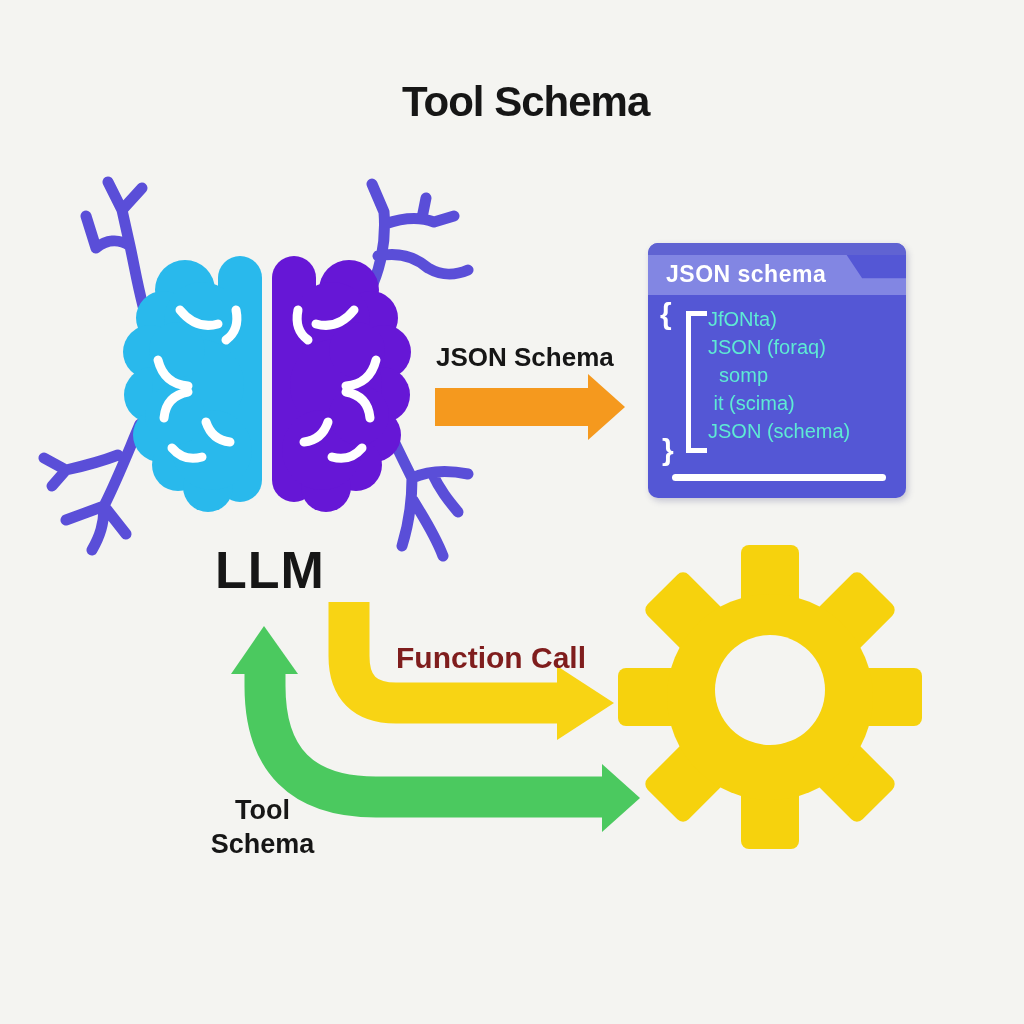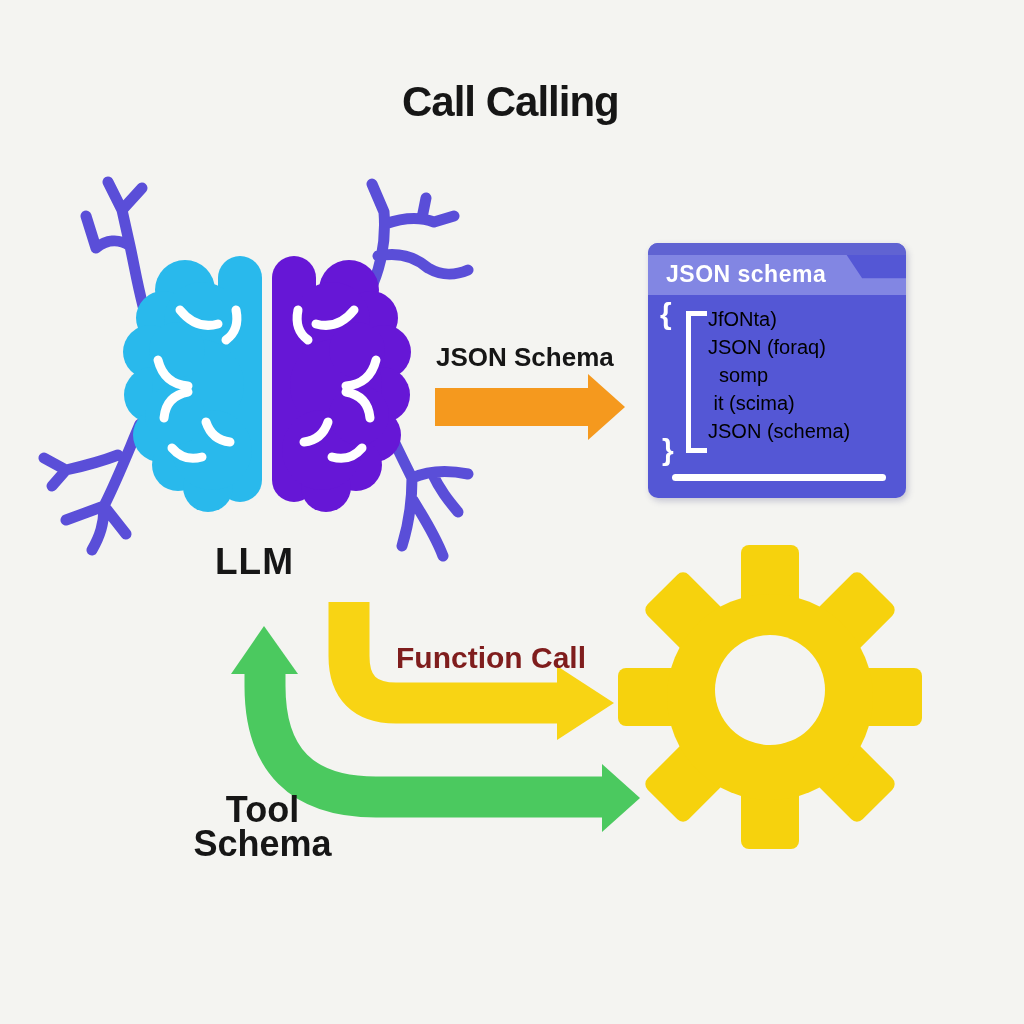--- a/index.html
+++ b/index.html
@@ -4,24 +4,24 @@
 <style>
   html,body{margin:0;padding:0;}
   body{font-family:"Liberation Sans","DejaVu Sans",sans-serif;}
   .stage{
     position:relative;width:1024px;height:1024px;overflow:hidden;
     background:#f4f4f1;
   }
   .abs{position:absolute;}
   .label{color:#161616;font-weight:bold;line-height:1.05;}
   .title{left:402px;top:80px;font-size:42px;letter-spacing:-1px;}
-  .llm-label{left:215px;top:543px;font-size:37px;letter-spacing:1px;}
+  .llm-label{left:215px;top:543px;font-size:52px;letter-spacing:1px;}
   .schema-arrow-label{left:436px;top:344px;font-size:26px;}
   .function-arrow-label{left:396px;top:642px;font-size:30px;}
-  .tool-output-label{left:185px;top:793px;width:155px;font-size:36px;text-align:center;line-height:34px;}
+  .tool-output-label{left:185px;top:793px;width:155px;font-size:27px;text-align:center;line-height:34px;}
 
   svg{display:block;}
   .diagram-layer{left:0;top:0;}
 
   
   .panel{
     left:648px;top:243px;width:258px;height:255px;
     border-radius:10px;overflow:hidden;
     box-shadow:2px 3px 6px rgba(60,60,120,.25);
   }
@@ -146,21 +146,21 @@
         <rect x="741" y="545" width="58" height="80" rx="8" transform="rotate(180 770 697)"></rect>
         <rect x="741" y="545" width="58" height="80" rx="8" transform="rotate(225 770 697)"></rect>
         <rect x="741" y="545" width="58" height="80" rx="8" transform="rotate(270 770 697)"></rect>
         <rect x="741" y="545" width="58" height="80" rx="8" transform="rotate(315 770 697)"></rect>
         <circle cx="770" cy="697" r="103"></circle>
       </g>
       <circle cx="770" cy="690" r="55" fill="#f4f4f1"></circle>
     </g>
   </svg>
 
-  <div class="abs label title" style="color: rgb(22, 22, 22);">Call Calling</div>
+  <div class="abs label title" style="color: rgb(22, 22, 22);">Tool Schema</div>
 
   <div class="abs label llm-label" style="color: rgb(22, 22, 22);">LLM</div>
 
   <div class="abs label schema-arrow-label" style="color: rgb(22, 22, 22);">JSON Schema</div>
 
   <div class="abs label function-arrow-label" style="color: #7f1d1d;">Function Call</div>
 
   <div class="abs label tool-output-label" style="color: rgb(22, 22, 22);">
     <div>Tool</div>
     <div>Schema</div>
@@ -168,21 +168,21 @@
 
   <div class="abs panel" style="background: rgb(84, 87, 213);">
     <div class="abs panel-topstrip" style="background: rgb(96, 99, 210);"></div>
     <div class="abs panel-header" style="background: rgb(130, 134, 227);"></div>
     <div class="abs panel-title" style="color: rgb(255, 255, 255);">JSON schema</div>
 
     <div class="abs panel-brace brace-open">{</div>
     <div class="abs panel-bracket"></div>
     <div class="abs panel-brace brace-close">}</div>
 
-    <div class="abs code-block" style="color: #000000;">
+    <div class="abs code-block" style="color: #5eead4;">
       <div class="code-line">JfONta)</div>
       <div class="code-line">JSON (foraq)</div>
       <div class="code-line">  somp</div>
       <div class="code-line"> it (scima)</div>
       <div class="code-line">JSON (schema)</div>
     </div>
 
     <div class="abs panel-underline"></div>
   </div>
 

